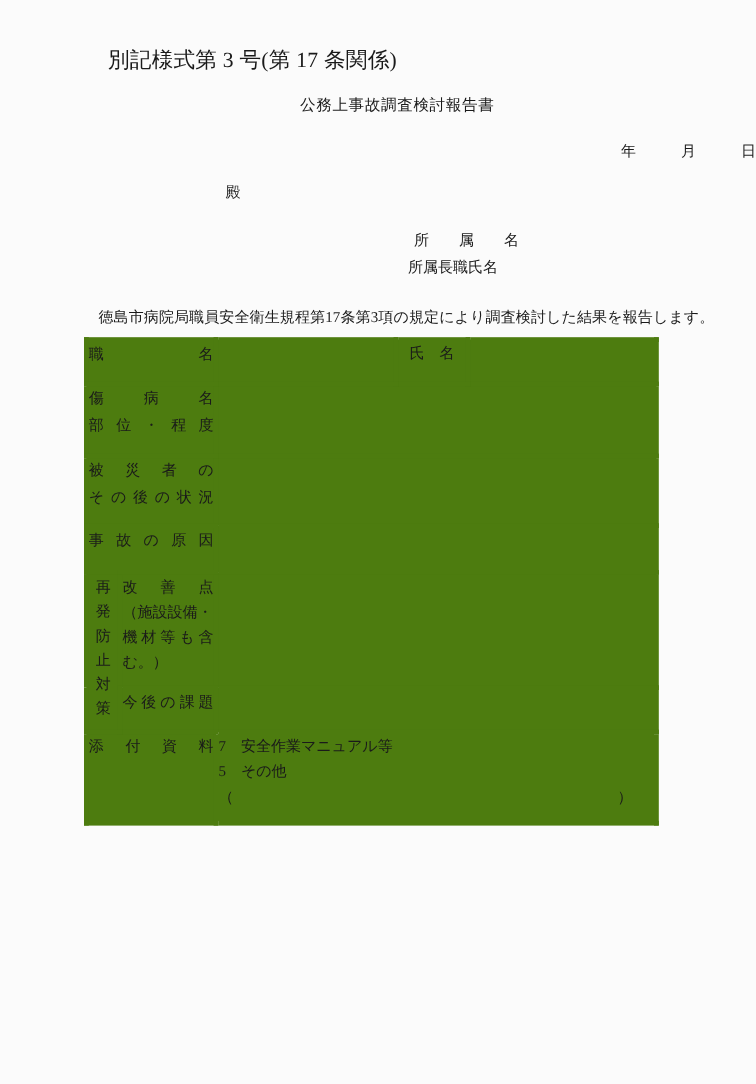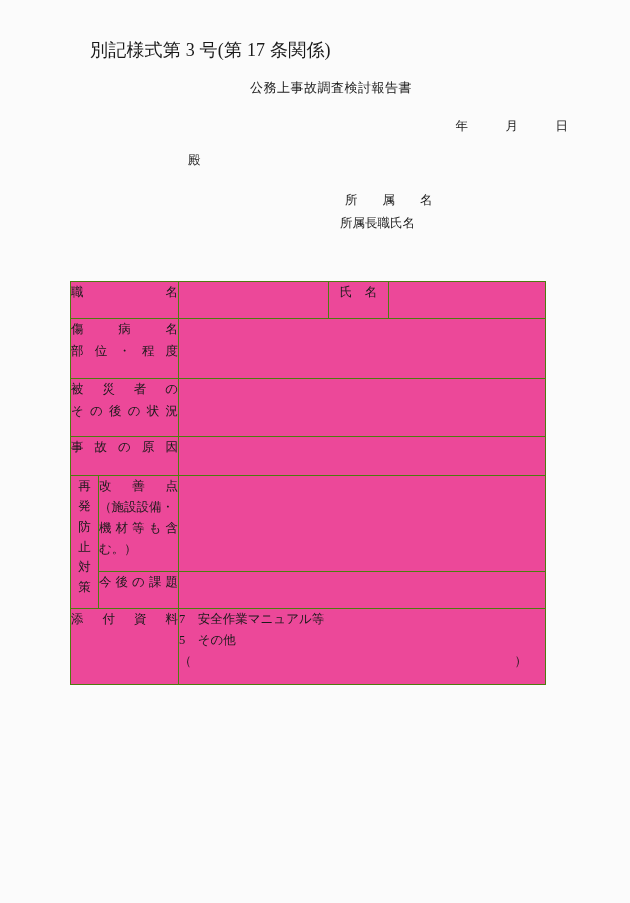--- a/index.html
+++ b/index.html
@@ -46,21 +46,20 @@
     padding-left: 8px;
     box-sizing: border-box;
   }
 
   .date-line {
     position: absolute;
     left: 0;
     top: 118px;
     width: 630px;
     text-align: right;
-    padding-right: 62px;
     box-sizing: border-box;
     font-size: 12.5px;
     white-space: pre;
   }
 
   .addressee {
     position: absolute;
     left: 188px;
     top: 152px;
     font-size: 12.5px;
@@ -96,41 +95,42 @@
   
   .form-table {
     position: absolute;
     left: 70px;
     top: 281px;
     width: 475px;
     border-collapse: collapse;
     table-layout: fixed;
   }
   .form-table td {
-    border: 1px solid #4d7c0f;
+    border: 4px solid #4d7c0f;
     padding: 0;
     vertical-align: top;
     font-size: 12.5px;
-    background: #ec4899;
+    background: #4d7c0f;
   }
 
   
   .lbl {
     padding: 6px 9px 6px 9px;
     white-space: nowrap;
   }
   .lbl .ln {
     display: block;
     text-align: justify;
     text-align-last: justify;
     line-height: 1.75;
   }
   .lbl.center .ln {
     text-align: center;
     text-align-last: center;
+    font-family: Liberation Mono, monospace;
   }
 
   
   .vlabel {
     width: 28px;
     text-align: center;
     vertical-align: middle;
     padding: 4px 0;
   }
   .vlabel .vchars {
@@ -183,20 +183,21 @@
   <div class="doc-title">公務上事故調査検討報告書</div>
 
   <div class="date-line">年　　　月　　　日</div>
 
   <div class="addressee">殿</div>
 
   <div class="org-name">所　　属　　名</div>
 
   <div class="org-head">所属長職氏名</div>
 
+  <div class="intro-sentence">徳島市病院局職員安全衛生規程第17条第3項の規定により調査検討した結果を報告します。</div>
 
   <table class="form-table">
     <colgroup>
       <col style="width:28px">
       <col style="width:80px">
       <col style="width:150px">
       <col style="width:60px">
       <col style="width:157px">
     </colgroup>
     <tbody>

